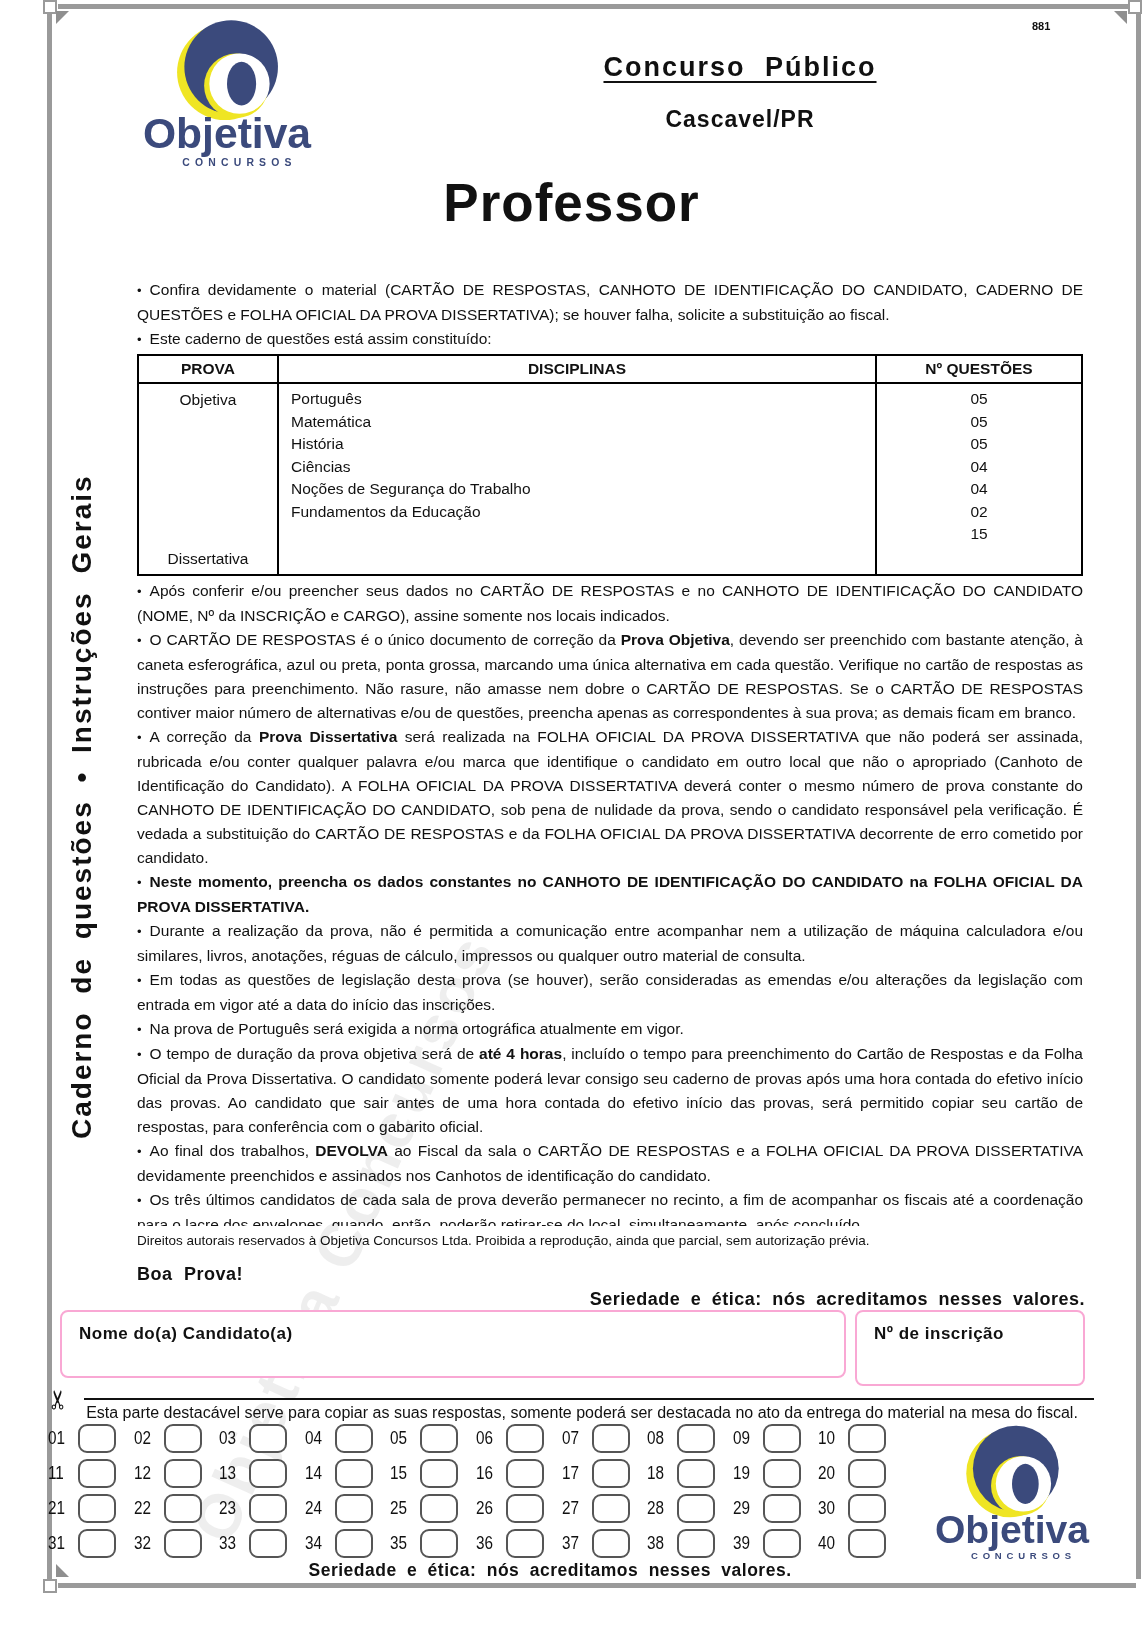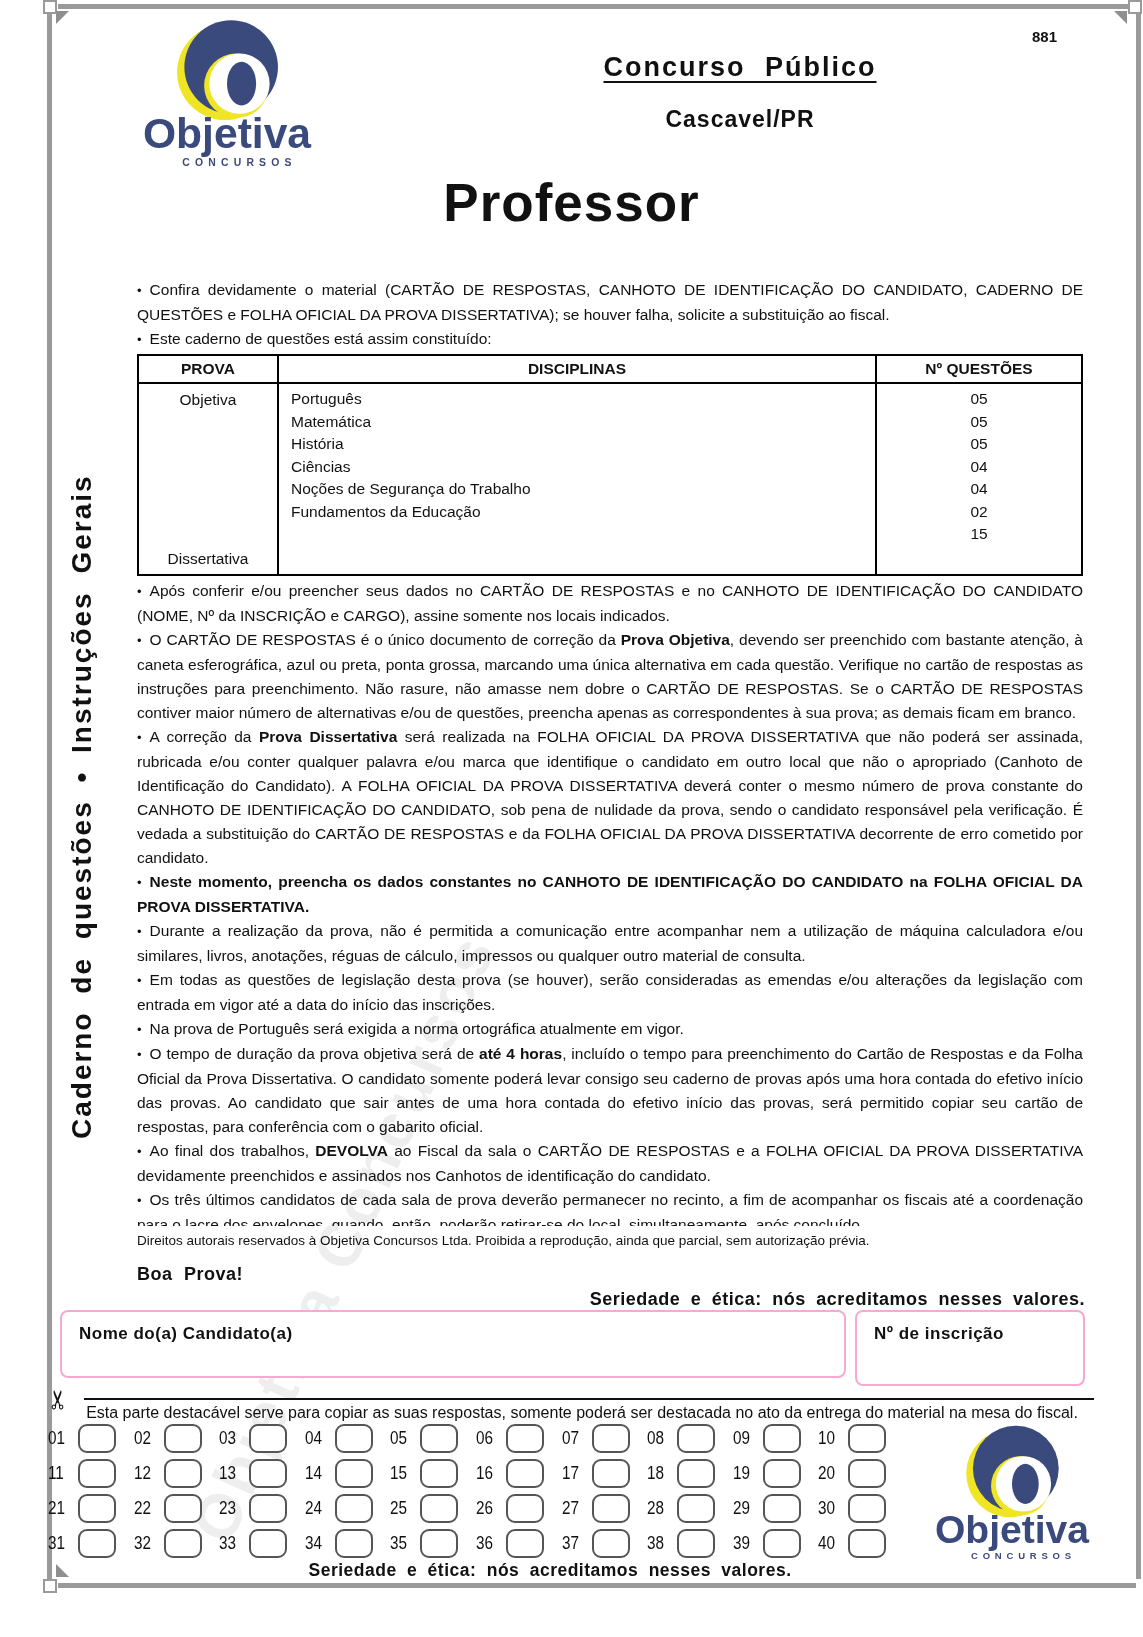--- a/index.html
+++ b/index.html
@@ -6,21 +6,21 @@
   #canvas{position:relative;width:1143px;height:1637px;background:#fff;overflow:hidden;
           font-family:"Liberation Sans",sans-serif;color:#111;}
   
   .frameline{position:absolute;background:#9a9a9a;}
   .cornersq{position:absolute;width:10px;height:10px;border:2px solid #9a9a9a;background:#fff;}
   .tri{position:absolute;width:0;height:0;}
   .tri-tl{border-top:13px solid #8f8f8f;border-right:13px solid transparent;}
   .tri-tr{border-top:13px solid #8f8f8f;border-left:13px solid transparent;}
   .tri-bl{border-bottom:13px solid #8f8f8f;border-right:13px solid transparent;}
   
-  #page-number{position:absolute;left:1032px;top:20px;font-weight:bold;font-size:15px;margin-top:8px;}
+  #page-number{position:absolute;left:1032px;top:20px;font-weight:bold;font-size:11px;}
   #exam-title{position:absolute;left:535px;top:52px;width:410px;text-align:center;
               font-weight:bold;font-size:27px;letter-spacing:2px;word-spacing:10px;
               text-decoration:underline;text-underline-offset:5px;}
   #location{position:absolute;left:535px;top:106px;width:410px;text-align:center;
             font-weight:bold;font-size:23px;letter-spacing:1px;}
   #role-title{position:absolute;left:0;top:172px;width:1143px;text-align:center;
               font-weight:bold;font-size:53px;letter-spacing:1px;}
   .logo-svg{position:absolute;}
   
   #sidebar-label{position:absolute;left:58px;top:452px;height:710px;width:48px;

